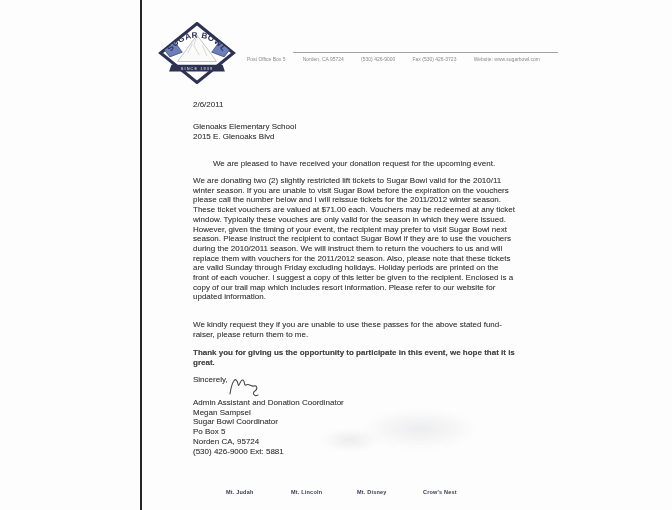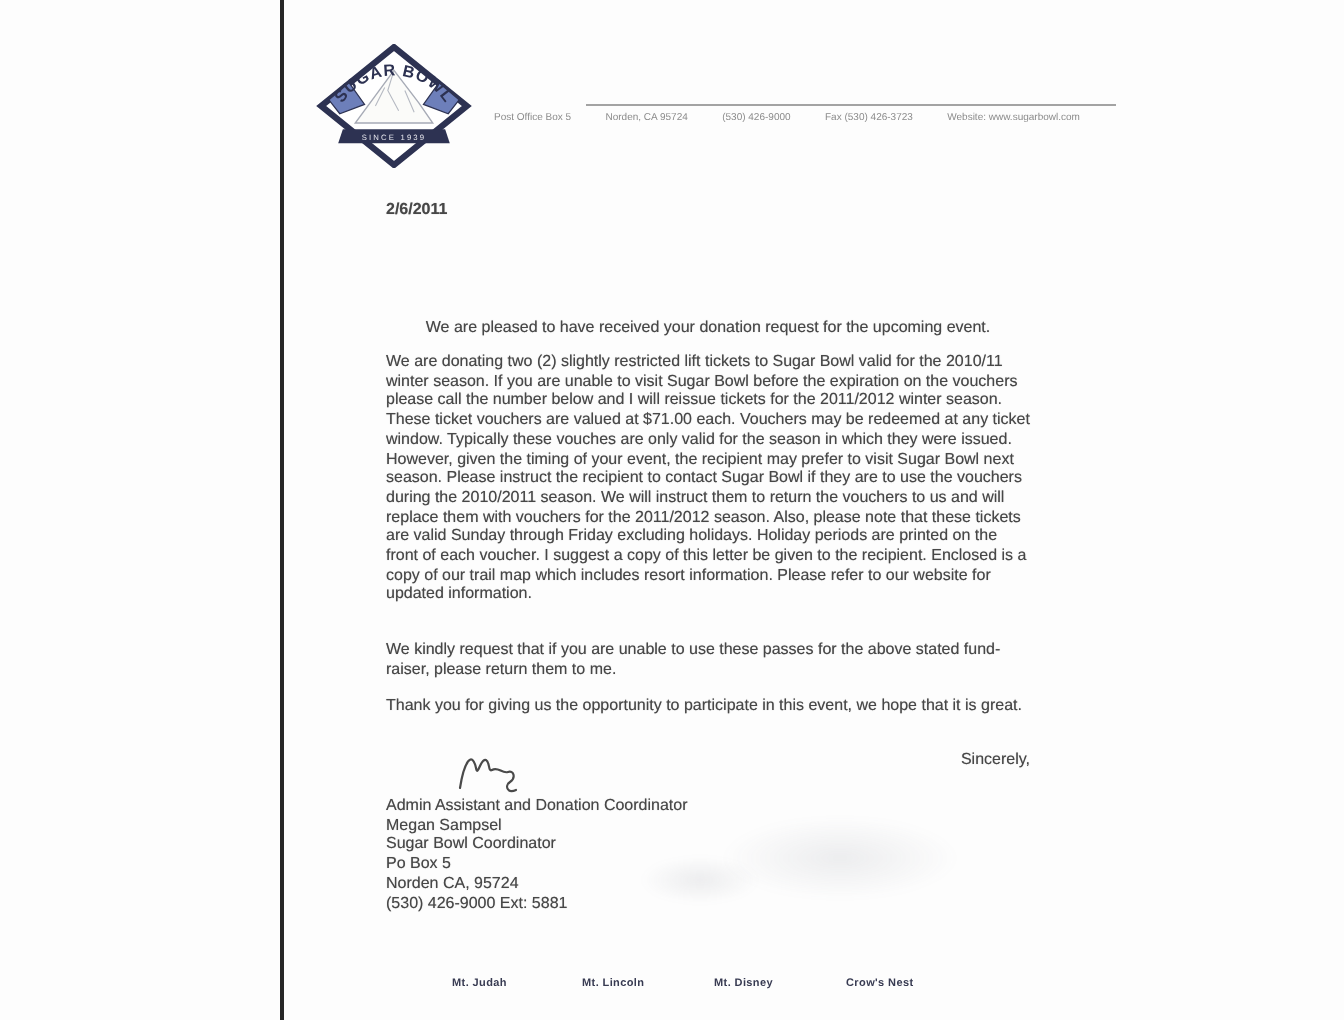--- a/index.html
+++ b/index.html
@@ -42,27 +42,27 @@
   }
   .textblock {
     position: absolute;
     left: 193px;
     width: 322px;
     font-size: 8px;
     line-height: 9.7px;
     color: #474747;
     text-shadow: 0 0 0.4px rgba(70,70,70,0.55);
   }
-  .date { top: 100px; font-weight: bold; }
+  .date { top: 100px; }
   .recipient { top: 122px; }
   .p1 { top: 159px; text-align: center; }
   .p2 { top: 176px; }
   .p3 { top: 320px; }
-  .p4 { top: 348px; }
-  .closing { top: 375px; text-align: right; }
+  .p4 { top: 348px; font-weight: bold; }
+  .closing { top: 375px; }
   .sigblock { top: 398px; }
   .signature-svg {
     position: absolute;
     left: 226px; top: 372px;
     width: 46px; height: 28px;
   }
   .smudge {
     position: absolute;
     background: radial-gradient(ellipse at center, rgba(90,95,110,0.10), rgba(90,95,110,0) 70%);
     filter: blur(1.5px);
@@ -114,25 +114,27 @@
     <span>Post Office Box 5</span>
     <span>Norden, CA 95724</span>
     <span>(530) 426-9000</span>
     <span>Fax (530) 426-3723</span>
     <span>Website: www.sugarbowl.com</span>
   </div>
 
   <div class="textblock date">2/6/2011</div>
 
   <div class="textblock recipient">
+    <div>Glenoaks Elementary School</div>
+    <div>2015 E. Glenoaks Blvd</div>
   </div>
 
   <div class="textblock p1">We are pleased to have received your donation request for the upcoming event.</div>
   <div class="textblock p2">We are donating two (2) slightly restricted lift tickets to Sugar Bowl valid for the 2010/11 winter season. If you are unable to visit Sugar Bowl before the expiration on the vouchers please call the number below and I will reissue tickets for the 2011/2012 winter season. These ticket vouchers are valued at $71.00 each. Vouchers may be redeemed at any ticket window. Typically these vouches are only valid for the season in which they were issued. However, given the timing of your event, the recipient may prefer to visit Sugar Bowl next season.  Please instruct the recipient to contact Sugar Bowl if they are to use the vouchers during the 2010/2011 season.  We will instruct them to return the vouchers to us and will replace them with vouchers for the 2011/2012 season.  Also, please note that these tickets are valid Sunday through Friday excluding holidays.  Holiday periods are printed on the front of each voucher.  I suggest a copy of this letter be given to the recipient. Enclosed is a copy of our trail map which includes resort information. Please refer to our website for updated information.</div>
-  <div class="textblock p3">We kindly request that if you are unable to use these passes for the above stated fund-raiser, please return them to me.</div>
+  <div class="textblock p3">We kindly request they if you are unable to use these passes for the above stated fund-raiser, please return them to me.</div>
   <div class="textblock p4">Thank you for giving us the opportunity to participate in this event, we hope that it is great.</div>
 
   <div class="textblock closing">Sincerely,</div>
 
   <svg class="signature-svg" viewBox="0 0 46 28" xmlns="http://www.w3.org/2000/svg">
     <path d="M4 22 C6 9 10 3 12 12 C13 17 14 7 17 8 C19 9 18 14 20 13 C23 11 25 15 28 14 C31 13 32 17 29 19 C26 21 28 25 32 23" fill="none" stroke="#4a4a4a" stroke-width="1.1" stroke-linecap="round"></path>
   </svg>
 
   <div class="textblock sigblock">
     <div>Admin Assistant and Donation Coordinator</div>

